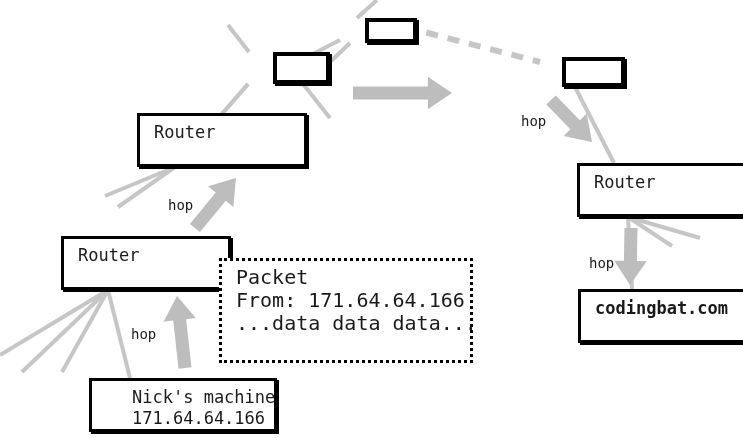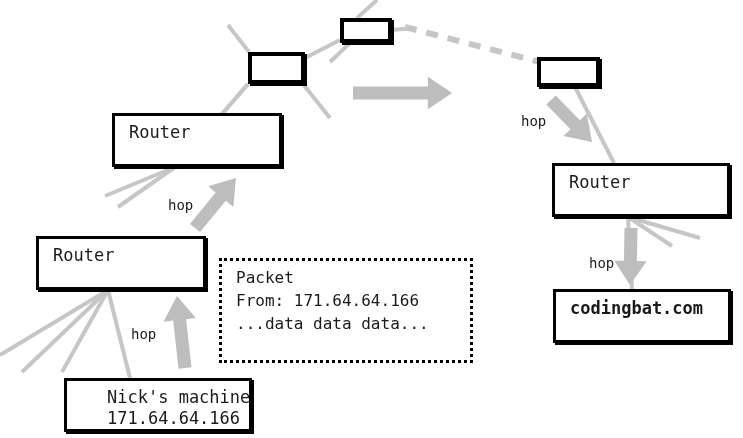--- a/index.html
+++ b/index.html
@@ -1,28 +1,28 @@
 <!DOCTYPE html>
 <html><head>
 <meta charset="utf-8">
 <style>
   html,body{margin:0;padding:0;background:#ffffff;}
   body{width:743px;height:438px;overflow:hidden;
        font-family:"DejaVu Sans Mono","Liberation Mono",monospace;}
   #diagram{position:relative;width:743px;height:438px;background:#ffffff;}
   #wires{position:absolute;left:0;top:0;width:743px;height:438px;}
   .node{position:absolute;background:#ffffff;box-sizing:border-box;
-        border:3px solid #000000;box-shadow:2px 2px 0 0 #000000;}
+        border:3px solid #000000;box-shadow:2px 2px 0 0 #000000;margin-left:25px;}
   .node.labeled{padding:6px 0 6px 14px;}
   .node .ln{display:block;font-size:17px;line-height:21px;color:#1a1a1a;
             white-space:pre;letter-spacing:0px;}
   .node.small{border-width:4px;box-shadow:2px 2px 0 0 #000000;}
   .packet{position:absolute;background:#ffffff;box-sizing:border-box;
           border:3px dotted #000000;padding:5px 0 5px 14px;}
-  .packet .ln{display:block;font-size:16px;line-height:23px;color:#1a1a1a;white-space:pre;}
+  .packet .ln{display:block;font-size:20px;line-height:23px;color:#1a1a1a;white-space:pre;}
   .hop{position:absolute;font-size:14px;line-height:15px;color:#1a1a1a;white-space:pre;}
 </style>
 </head>
 <body>
 
 <div id="diagram">
   <svg id="wires" viewBox="0 0 743 438" preserveAspectRatio="none">
       <line x1="175" y1="168" x2="248" y2="84" stroke="#c6c6c6" stroke-width="4"></line>
       <line x1="305" y1="58" x2="340" y2="40" stroke="#c6c6c6" stroke-width="4"></line>
       <line x1="249" y1="52" x2="228" y2="25" stroke="#c6c6c6" stroke-width="4"></line>

